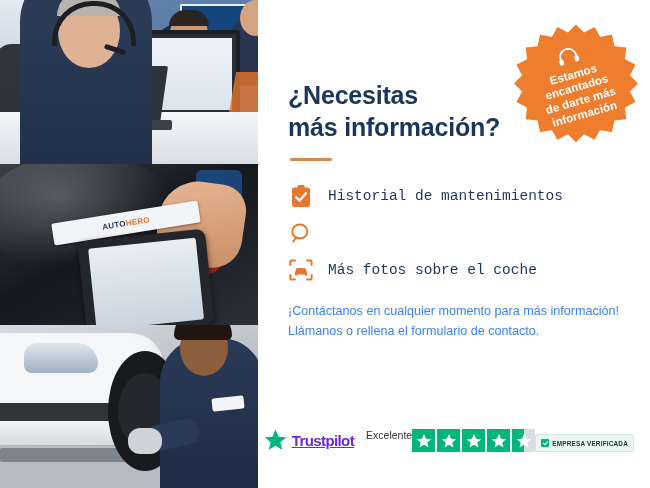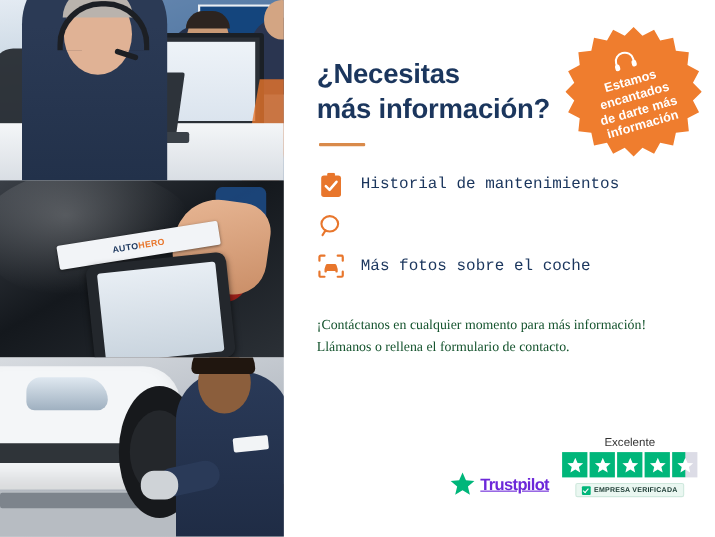--- a/index.html
+++ b/index.html
@@ -73,49 +73,49 @@
   .p3 .wheel::after{content:"";position:absolute;left:10px;top:22px;width:54px;height:76px;border-radius:27px/38px;background:#24272b;}
   .p3 .tech{position:absolute;right:-6px;bottom:0;width:104px;height:150px;border-radius:44px 44px 0 0;background:linear-gradient(180deg,#2a3a58,#1f2c45);}
   .p3 .thead{position:absolute;right:30px;bottom:112px;width:48px;height:56px;border-radius:50%;background:#8b5e3c;}
   .p3 .thair{position:absolute;right:26px;bottom:148px;width:58px;height:30px;border-radius:30px 30px 6px 6px;background:#20160f;}
   .p3 .tarm{position:absolute;right:58px;bottom:40px;width:56px;height:26px;border-radius:14px;background:#2a3a58;transform:rotate(-12deg);}
   .p3 .glove{position:absolute;right:96px;bottom:34px;width:34px;height:26px;border-radius:12px;background:#cfd3d7;}
   .p3 .logo{position:absolute;right:14px;bottom:78px;width:32px;height:13px;background:#f2f4f6;border-radius:2px;transform:rotate(-6deg);}
   .p3 .bench{position:absolute;right:0;bottom:34px;width:120px;height:14px;background:#9a8a72;}
 
   
-  .content{position:relative;flex:1;padding:52px 28px 0 30px;box-sizing:border-box;}
+  .content{position:relative;flex:1;padding:80px 28px 0 30px;box-sizing:border-box;}
 
   h1.headline{
     margin:0;color:#1b365d;font-size:25px;line-height:1.26;font-weight:700;letter-spacing:-.2px;
     max-width:245px;
   }
   .rule{width:42px;height:3px;background:#d98a4a;margin:15px 0 0 2px;border-radius:1px;}
 
   ul.features{list-style:none;margin:22px 0 0 0;padding:0;font-family:Liberation Mono, monospace;}
   ul.features li{display:flex;align-items:center;margin-bottom:11px;}
   .ficon{width:26px;height:26px;flex:0 0 26px;margin-right:14px;display:flex;align-items:center;justify-content:center;}
   .flabel{color:#1b365d;font-size:14.5px;font-weight:400;}
 
-  .contact{margin-top:30px;color:#14532d;font-size:12.6px;line-height:1.6;max-width:360px;font-family:Liberation Serif, serif;}
+  .contact{margin-top:18px;color:#3b82f6;font-size:12.6px;line-height:1.6;max-width:360px;}
   .contact div{white-space:nowrap;}
 
   
   .badge{position:absolute;right:12px;top:22px;width:124px;height:124px;}
   .badge .burst{position:absolute;inset:0;}
   .badge .inner{position:absolute;inset:0;display:flex;flex-direction:column;align-items:center;justify-content:center;
     transform:rotate(-16deg);}
   .badge .headset{margin-bottom:1px;}
   .badge .btext{color:#fff;font-size:11.5px;font-weight:700;line-height:1.18;text-align:center;width:104px;letter-spacing:.1px;}
 
   
   .trust{position:absolute;right:16px;bottom:36px;display:flex;align-items:flex-end;gap:12px;}
   .tp-logo{display:flex;align-items:center;gap:4px;}
   .tp-name{color:#6d28d9;font-size:15px;font-weight:700;letter-spacing:-.6px;text-decoration:underline;}
-  .tp-right{display:flex;flex-direction:column;align-items:center;}
+  .tp-right{display:flex;flex-direction:row;}
   .tp-excelente{color:#333;font-size:10.5px;margin-bottom:3px;font-weight:400;}
   .stars{display:flex;gap:2px;}
   .star-box{width:23px;height:23px;background:#00b67a;display:flex;align-items:center;justify-content:center;position:relative;overflow:hidden;}
   .star-box.half{background:#dcdce6;}
   .star-box.half::before{content:"";position:absolute;left:0;top:0;width:50%;height:100%;background:#00b67a;}
   .verified{margin-top:5px;display:flex;align-items:center;gap:3px;background:#eaf7f1;border:1px solid #cfe8dd;
     border-radius:2px;padding:1.5px 5px;}
   .v-check{width:8px;height:8px;background:#00b67a;border-radius:1px;position:relative;}
   .v-check::after{content:"";position:absolute;left:2.4px;top:1px;width:2px;height:4px;border:solid #fff;border-width:0 1.3px 1.3px 0;transform:rotate(42deg);}
   .v-text{font-size:6.4px;font-weight:700;color:#1b3a33;letter-spacing:.2px;}

